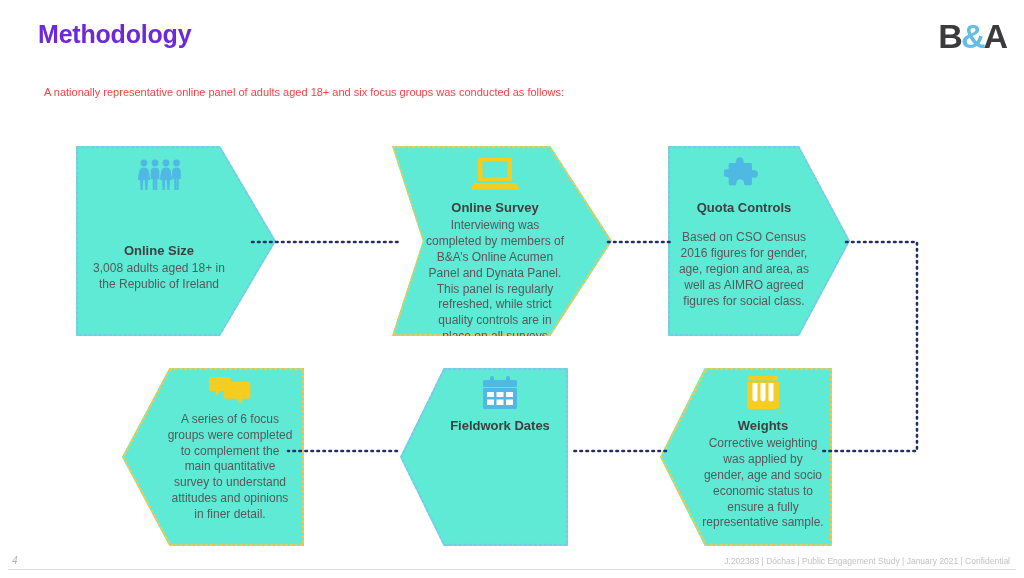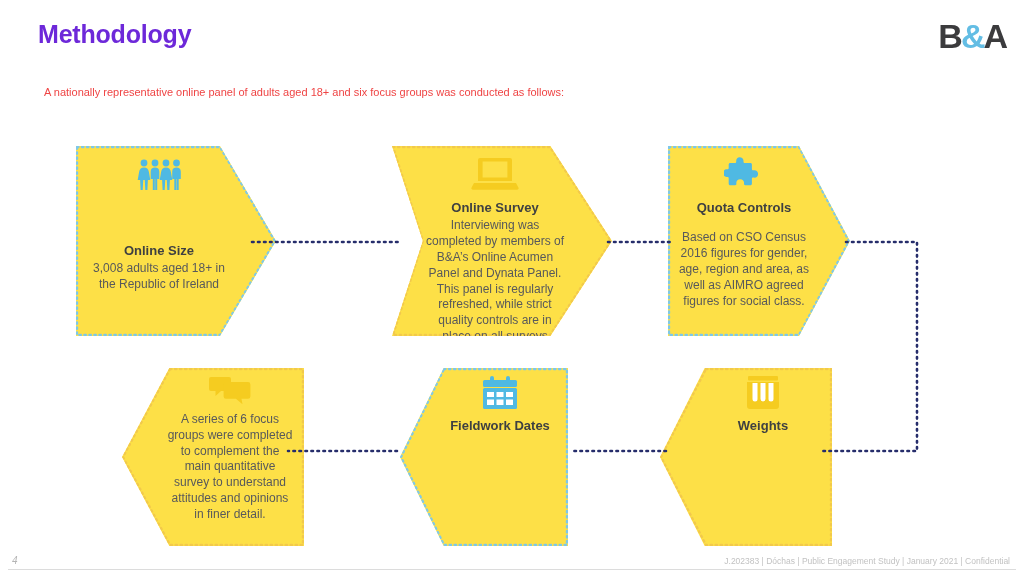--- a/index.html
+++ b/index.html
@@ -48,21 +48,21 @@
     left: 44px;
     top: 86px;
     font-size: 11px;
     color: #ef4444;
     white-space: nowrap;
   }
 
   
   .shape {
     position: absolute;
-    background: #fde047;
+    background: #5eead4;
     box-sizing: border-box;
     display: flex;
     flex-direction: column;
     align-items: center;
     text-align: center;
   }
   
   .pt-right {
     clip-path: polygon(0% 0%, 72% 0%, 100% 50%, 72% 100%, 0% 100%);
   }
@@ -305,18 +305,19 @@
           <path d="M2 6h32v24a3 3 0 0 1-3 3H5a3 3 0 0 1-3-3z"></path>
         </g>
         <g fill="#ffffff">
           <path d="M7.5 7h5v16a2.5 2.5 0 0 1-5 0z"></path>
           <path d="M15.5 7h5v16a2.5 2.5 0 0 1-5 0z"></path>
           <path d="M23.5 7h5v16a2.5 2.5 0 0 1-5 0z"></path>
         </g>
       </svg>
     </span>
     <div class="shape-head">Weights</div>
+    <div class="shape-body">Corrective weighting was applied by gender, age and socio economic status to ensure a fully representative sample.</div>
   </div>
 </div>
 
 <div id="footer-rule"></div>
 <div id="page-number">4</div>
 <div id="footer-meta">J.202383 |  Dóchas | Public Engagement Study | January 2021 | Confidential</div>
 
 </body></html>

